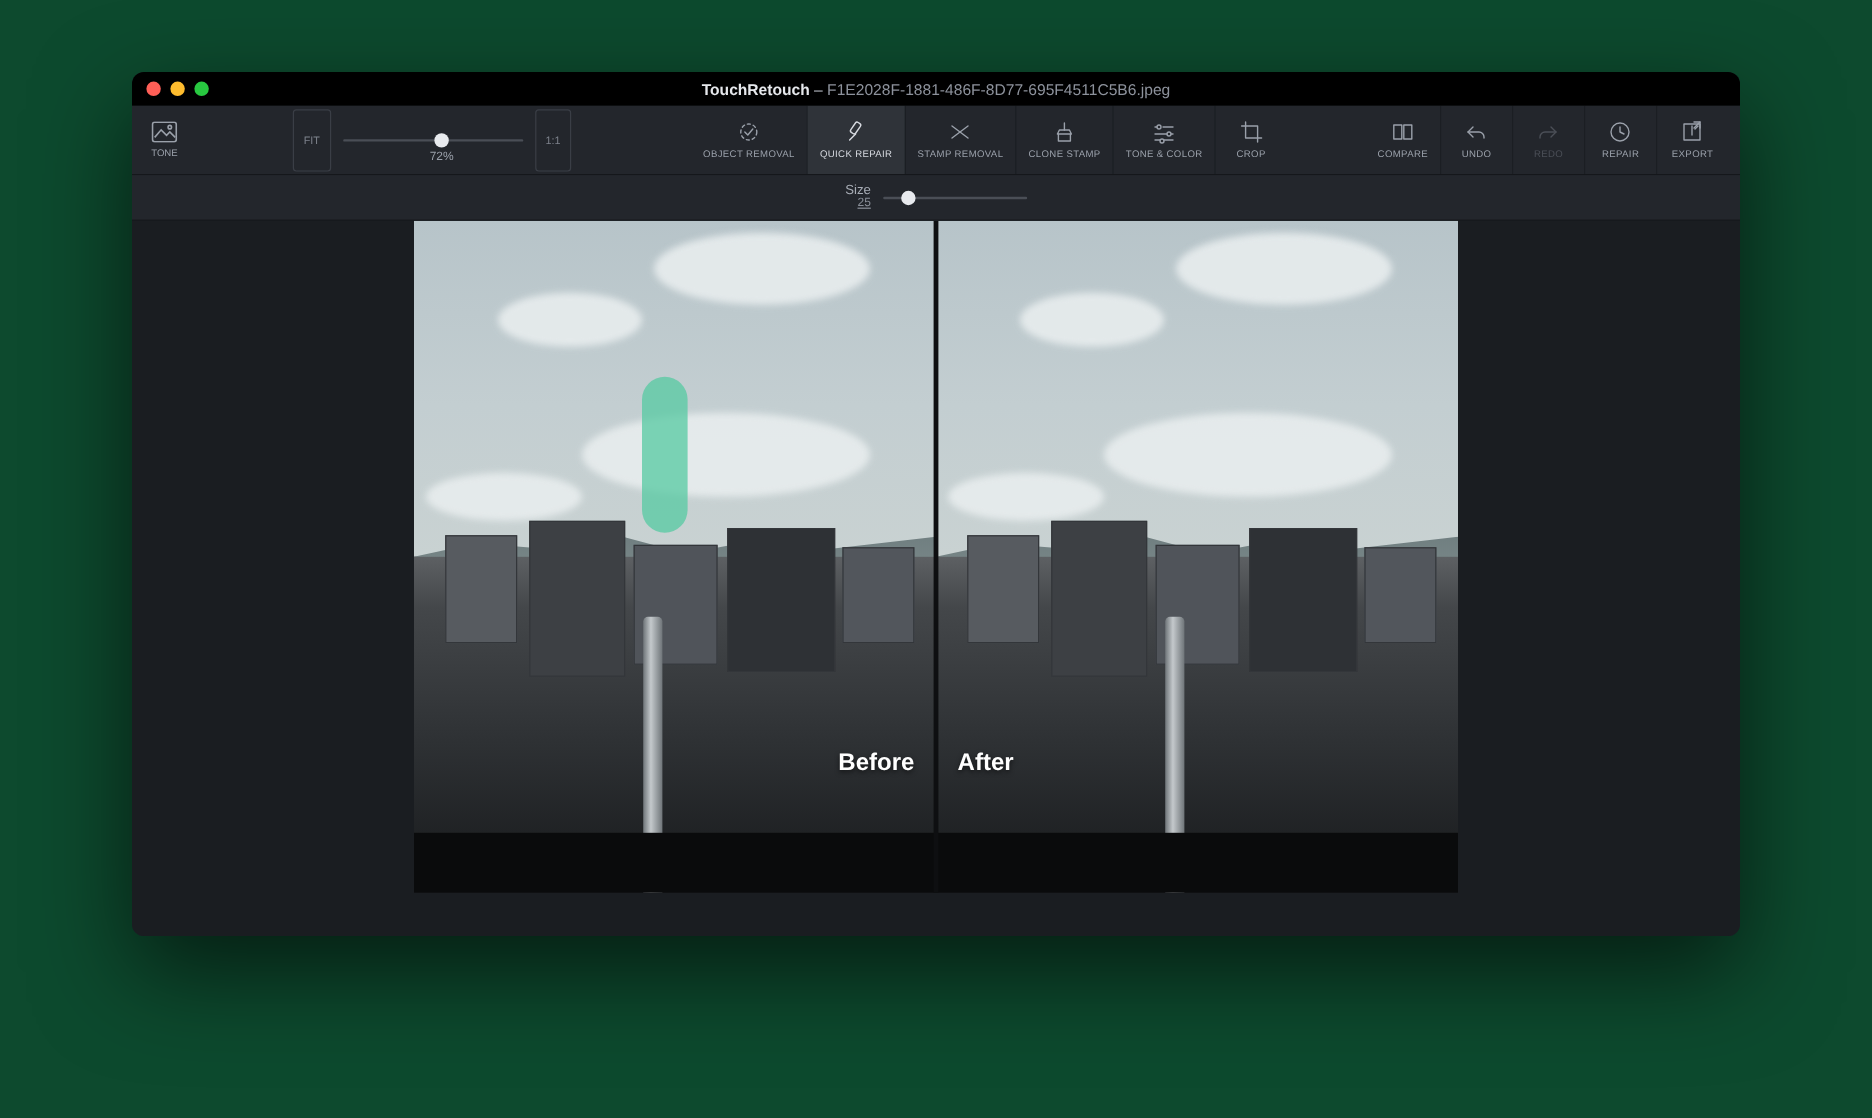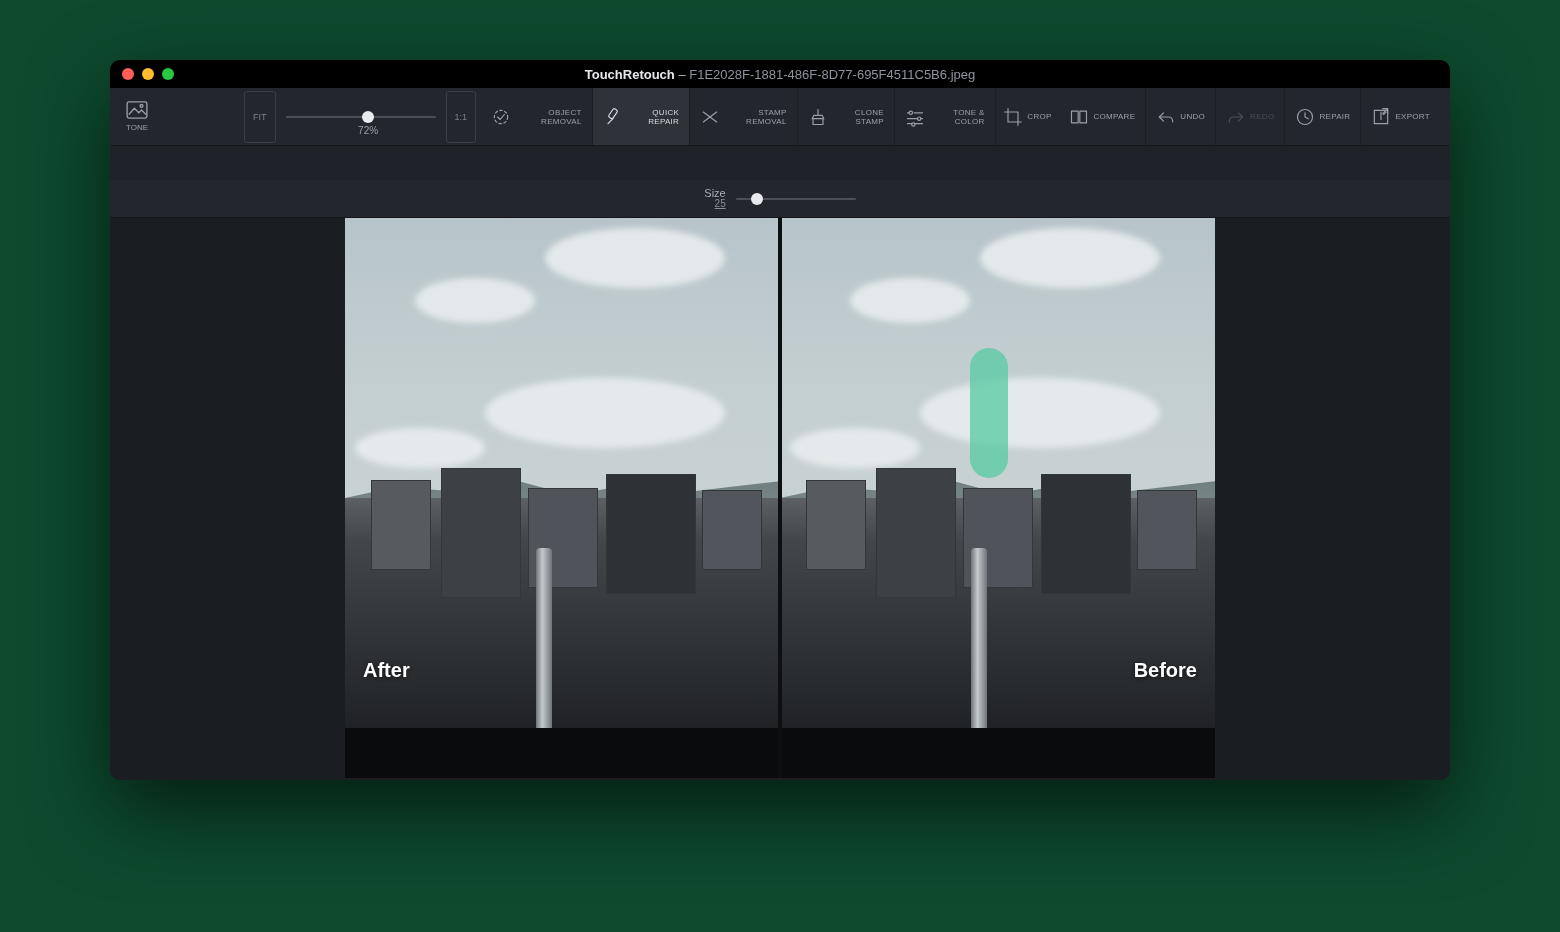--- a/index.html
+++ b/index.html
@@ -50,21 +50,21 @@
     display: flex;
     align-items: center;
     color: #9aa0aa;
     border-bottom: 1px solid #15171b;
     padding: 0 10px;
   }
   .tb-left { display: flex; align-items: center; gap: 10px; width: 390px; }
   .tb-tools { display: flex; align-items: stretch; height: 100%; margin-left: auto; }
   .tb-right { display: flex; align-items: stretch; height: 100%; margin-left: auto; }
   .tb-btn {
-    display: flex; flex-direction: row; align-items: center; justify-content: center;
+    display: flex; flex-direction: column; align-items: center; justify-content: center;
     gap: 4px; padding: 0 10px; min-width: 60px; height: 100%;
     font-size: 8px; letter-spacing: 0.3px; color: #9aa0aa; border-left: 1px solid #1b1e23; text-align: right;
   }
   .tb-btn.first { border-left: none; }
   .tb-btn.active { background: #2f3339; color: #d7dae0; }
   .tb-btn.disabled { color: #4b4f57; }
   .tb-btn .icon { width: 20px; height: 20px; display: flex; align-items: center; justify-content: center; }
   .open-btn { display: flex; flex-direction: column; align-items: center; gap: 4px; font-size: 8px; color: #9aa0aa; padding: 0 6px; }
   .open-btn .icon { width: 22px; height: 18px; }
   .zoom-bracket { font-size: 9px; color: #7d828c; border: 1px solid #3a3e46; border-radius: 3px; padding: 20px 8px; }
@@ -72,21 +72,20 @@
     position: relative; width: 150px; height: 20px; display: flex; align-items: center;
   }
   .zoom-track { position: absolute; left: 0; right: 0; height: 2px; background: #4a4e56; border-radius: 1px; }
   .zoom-thumb { position: absolute; width: 12px; height: 12px; border-radius: 50%; background: #e8eaee; top: 50%; transform: translate(-50%, -50%); }
   .zoom-value { position: absolute; font-size: 10px; color: #9aa0aa; top: 18px; transform: translateX(-50%); }
   .subbar {
     height: 38px; background: #23262c;
     display: flex; align-items: center; justify-content: center;
     gap: 10px; color: #a8adb6; font-size: 11px;
     border-bottom: 1px solid #15171b;
-    margin-top: 34px;
   }
   .size-label { text-align: right; line-height: 1.0; font-size: 11px; }
   .size-val { display: block; font-size: 10px; color: #8a8f99; text-decoration: underline; }
   .size-slider { position: relative; width: 120px; height: 16px; display: flex; align-items: center; }
   .size-track { position: absolute; left: 0; right: 0; height: 2px; background: #4a4e56; border-radius: 1px; }
   .size-thumb { position: absolute; width: 12px; height: 12px; border-radius: 50%; background: #e8eaee; top: 50%; transform: translate(-50%, -50%); }
   .canvas {
     flex: 1; background: #1a1d21; position: relative; overflow: hidden;
     display: flex; justify-content: center; align-items: flex-start;
   }
@@ -289,54 +288,54 @@
       <span class="size-val">25</span>
     </div>
     <div class="size-slider">
       <div class="size-track"></div>
       <div class="size-thumb" id="size-thumb" style="left: 18%;"></div>
     </div>
   </div>
 
   <div class="canvas">
     <div class="compare">
+      <div class="pane left">
+        <div class="sky"></div>
+
+        <div class="cloud" style="width:180px;height:60px;top:10px;left:200px"></div>
+        <div class="cloud" style="width:120px;height:45px;top:60px;left:70px"></div>
+        <div class="cloud" style="width:240px;height:70px;top:160px;left:140px"></div>
+        <div class="cloud" style="width:130px;height:40px;top:210px;left:10px"></div>
+        <div class="hill"></div>
+        <div class="city">
+          <div class="bldg" style="left:6%;top:-18px;width:60px;height:90px;background:#575b60"></div>
+          <div class="bldg" style="left:22%;top:-30px;width:80px;height:130px;background:#3d4044"></div>
+          <div class="bldg" style="left:42%;top:-10px;width:70px;height:100px;background:#50545a"></div>
+          <div class="bldg" style="left:60%;top:-24px;width:90px;height:120px;background:#2e3135"></div>
+          <div class="bldg" style="left:82%;top:-8px;width:60px;height:80px;background:#52565c"></div>
+          <div class="pole" style="left:44%;height:230px"></div>
+        </div>
+        <div class="bottom-band"></div>
+        <div class="brush" id="brush" style="background: rgb(86, 201, 161);"></div>
+        <div class="pane-label">Before</div>
+      </div>
       <div class="pane right">
         <div class="sky"></div>
         <div class="cloud" style="width:180px;height:60px;top:10px;left:200px"></div>
         <div class="cloud" style="width:120px;height:45px;top:60px;left:70px"></div>
         <div class="cloud" style="width:240px;height:70px;top:160px;left:140px"></div>
         <div class="cloud" style="width:130px;height:40px;top:210px;left:10px"></div>
         <div class="hill"></div>
         <div class="city">
           <div class="bldg" style="left:6%;top:-18px;width:60px;height:90px;background:#575b60"></div>
           <div class="bldg" style="left:22%;top:-30px;width:80px;height:130px;background:#3d4044"></div>
           <div class="bldg" style="left:42%;top:-10px;width:70px;height:100px;background:#50545a"></div>
           <div class="bldg" style="left:60%;top:-24px;width:90px;height:120px;background:#2e3135"></div>
           <div class="bldg" style="left:82%;top:-8px;width:60px;height:80px;background:#52565c"></div>
           <div class="pole" style="left:44%;height:230px"></div>
         </div>
         <div class="bottom-band"></div>
         <div class="pane-label">After</div>
       </div>
-      <div class="pane left">
-        <div class="sky"></div>
-
-        <div class="cloud" style="width:180px;height:60px;top:10px;left:200px"></div>
-        <div class="cloud" style="width:120px;height:45px;top:60px;left:70px"></div>
-        <div class="cloud" style="width:240px;height:70px;top:160px;left:140px"></div>
-        <div class="cloud" style="width:130px;height:40px;top:210px;left:10px"></div>
-        <div class="hill"></div>
-        <div class="city">
-          <div class="bldg" style="left:6%;top:-18px;width:60px;height:90px;background:#575b60"></div>
-          <div class="bldg" style="left:22%;top:-30px;width:80px;height:130px;background:#3d4044"></div>
-          <div class="bldg" style="left:42%;top:-10px;width:70px;height:100px;background:#50545a"></div>
-          <div class="bldg" style="left:60%;top:-24px;width:90px;height:120px;background:#2e3135"></div>
-          <div class="bldg" style="left:82%;top:-8px;width:60px;height:80px;background:#52565c"></div>
-          <div class="pole" style="left:44%;height:230px"></div>
-        </div>
-        <div class="bottom-band"></div>
-        <div class="brush" id="brush" style="background: rgb(86, 201, 161);"></div>
-        <div class="pane-label">Before</div>
-      </div>
       <div class="divider"></div>
     </div>
   </div>
 </div>
 
 </body></html>

